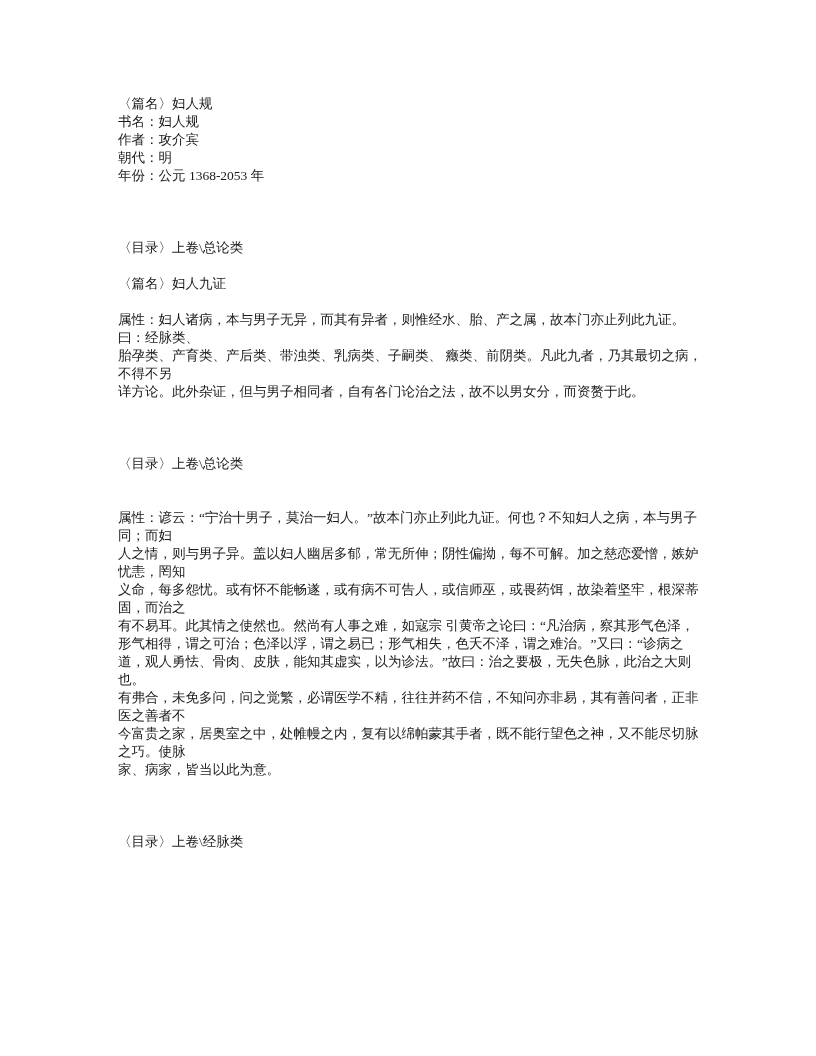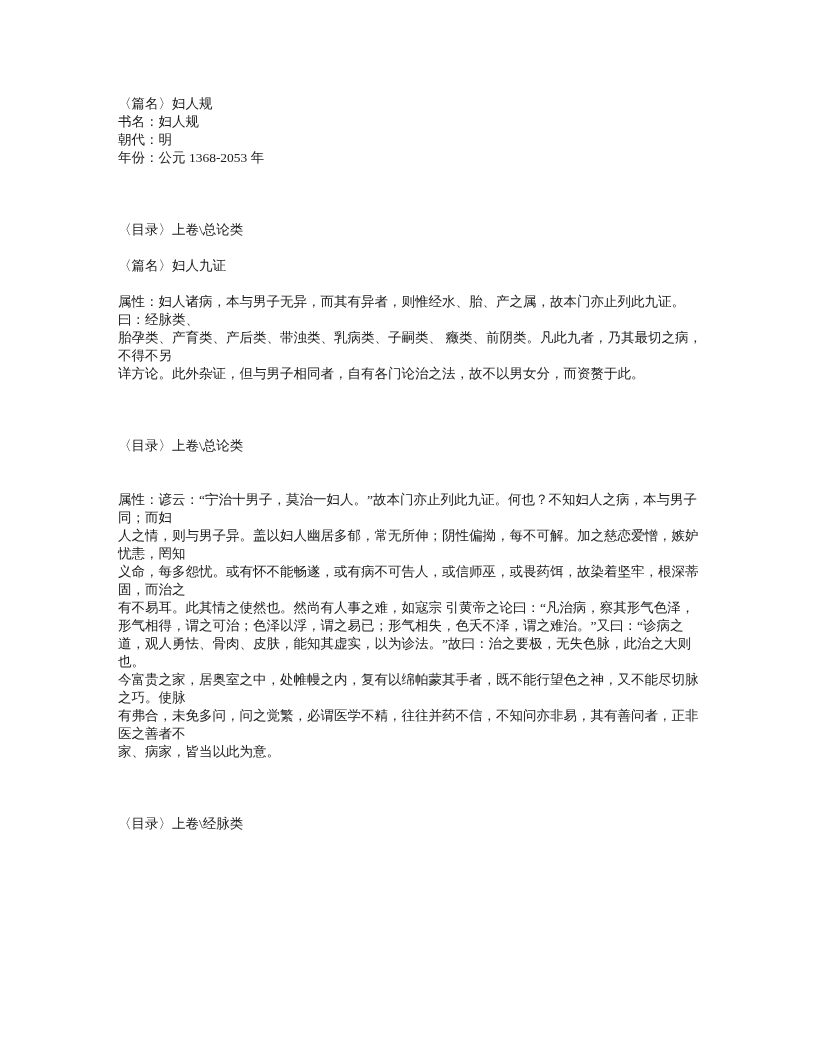--- a/index.html
+++ b/index.html
@@ -35,20 +35,21 @@
     .section { display: block; }
   </style>
 </head>
 <body>
 
 <div class="page">
 
   <div class="section">
     <span class="line">〈篇名〉妇人规</span>
     <span class="line">书名：妇人规</span>
+    <span class="line">作者：攻介宾</span>
     <span class="line">朝代：明</span>
     <span class="line">年份：公元 1368-2053 年</span>
   </div>
 
   <div class="gap-big"></div>
 
   <div class="section">
     <span class="line">〈目录〉上卷\总论类</span>
     <div class="gap-small"></div>
     <span class="line">〈篇名〉妇人九证</span>
@@ -63,22 +64,22 @@
   <div class="section">
     <span class="line">〈目录〉上卷\总论类</span>
     <div class="gap-small"></div>
     <div class="gap-small"></div>
     <span class="line">属性：谚云：“宁治十男子，莫治一妇人。”故本门亦止列此九证。何也？不知妇人之病，本与男子同；而妇</span>
     <span class="line">人之情，则与男子异。盖以妇人幽居多郁，常无所伸；阴性偏拗，每不可解。加之慈恋爱憎，嫉妒忧恚，罔知</span>
     <span class="line">义命，每多怨忧。或有怀不能畅遂，或有病不可告人，或信师巫，或畏药饵，故染着坚牢，根深蒂固，而治之</span>
     <span class="line">有不易耳。此其情之使然也。然尚有人事之难，如寇宗 引黄帝之论曰：“凡治病，察其形气色泽，</span>
     <span class="line">形气相得，谓之可治；色泽以浮，谓之易已；形气相失，色夭不泽，谓之难治。”又曰：“诊病之</span>
     <span class="line">道，观人勇怯、骨肉、皮肤，能知其虚实，以为诊法。”故曰：治之要极，无失色脉，此治之大则也。</span>
+    <span class="line">有弗合，未免多问，问之觉繁，必谓医学不精，往往并药不信，不知问亦非易，其有善问者，正非医之善者不</span>
     <span class="line">今富贵之家，居奥室之中，处帷幔之内，复有以绵帕蒙其手者，既不能行望色之神，又不能尽切脉之巧。使脉</span>
-    <span class="line">有弗合，未免多问，问之觉繁，必谓医学不精，往往并药不信，不知问亦非易，其有善问者，正非医之善者不</span>
     <span class="line">家、病家，皆当以此为意。</span>
   </div>
 
   <div class="gap-big"></div>
 
   <div class="section">
     <span class="line">〈目录〉上卷\经脉类</span>
   </div>
 
 </div>

